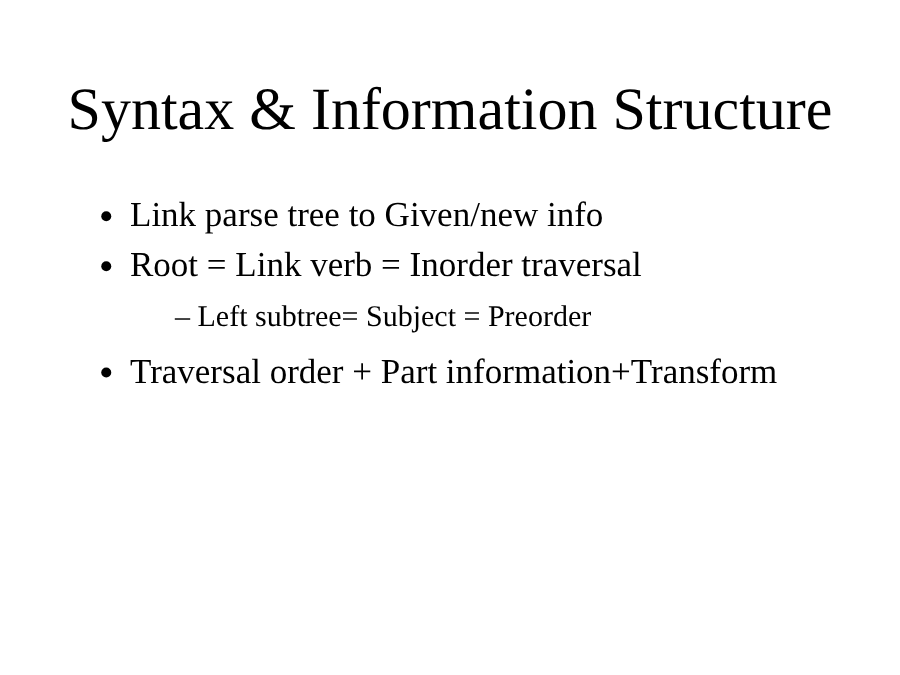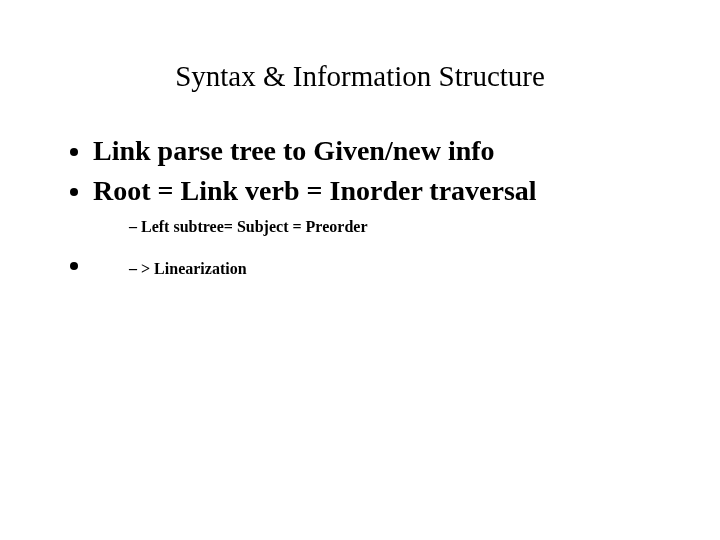--- a/index.html
+++ b/index.html
@@ -11,39 +11,38 @@
     font-family: "Times New Roman", Times, serif;
     color: #000000;
   }
   .slide {
     box-sizing: border-box;
     width: 720px;
     height: 540px;
     padding: 40px 40px 40px 40px;
   }
   .title {
-    font-size: 29px;
+    font-size: 48px;
     text-align: center;
     margin: 20px 0 40px 0;
     font-weight: normal;
   }
   ul.level1 {
     list-style-type: disc;
     font-size: 28px;
     margin: 0;
     padding-left: 48px;
   }
   ul.level1 > li {
-    margin: 4px 5px;
+    margin: 4px 16px;
     line-height: 1.3;
-    font-weight: bold;
   }
   ul.level2 {
     list-style-type: none;
-    font-size: 16px;
+    font-size: 24px;
     margin: 6px 0 10px 0;
     padding-left: 36px;
   }
   ul.level2 > li {
     margin: 2px 0;
     line-height: 1.35;
   }
   ul.level2 > li::before {
     content: "– ";
   }
@@ -57,18 +56,16 @@
     <li>
       <span>Link parse tree to Given/new info</span>
     </li>
     <li>
       <span>Root = Link verb = Inorder traversal</span>
       <ul class="level2">
         <li><span>Left subtree= Subject = Preorder</span></li>
       </ul>
     </li>
     <li>
-      <ul class="level2">
-        <li><span>&gt; Linearization</span></li>
-      </ul>
+      <span>Traversal order + Part information+Transform</span>
     </li>
   </ul>
 </div>
 
 </body></html>

